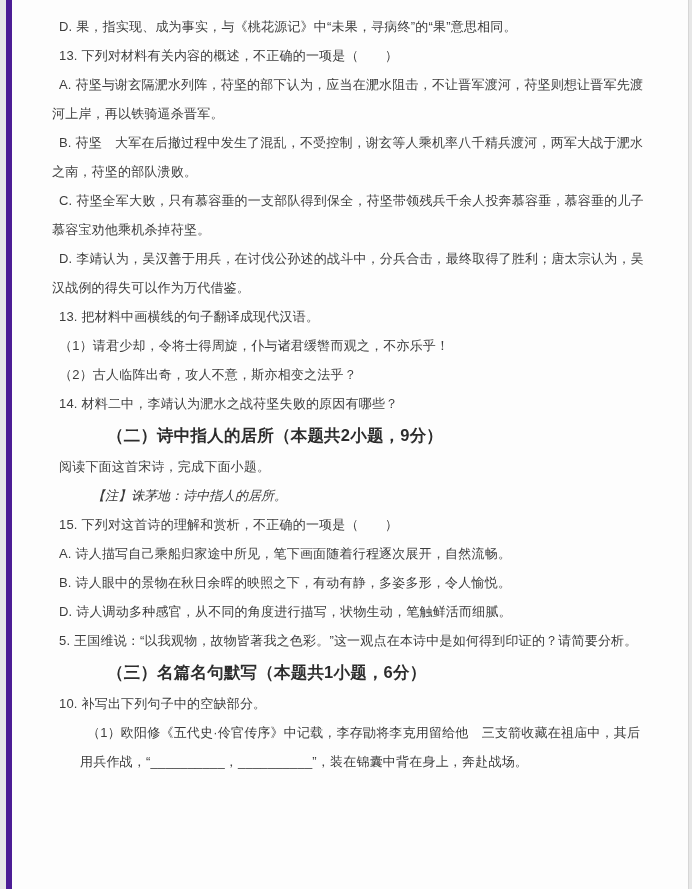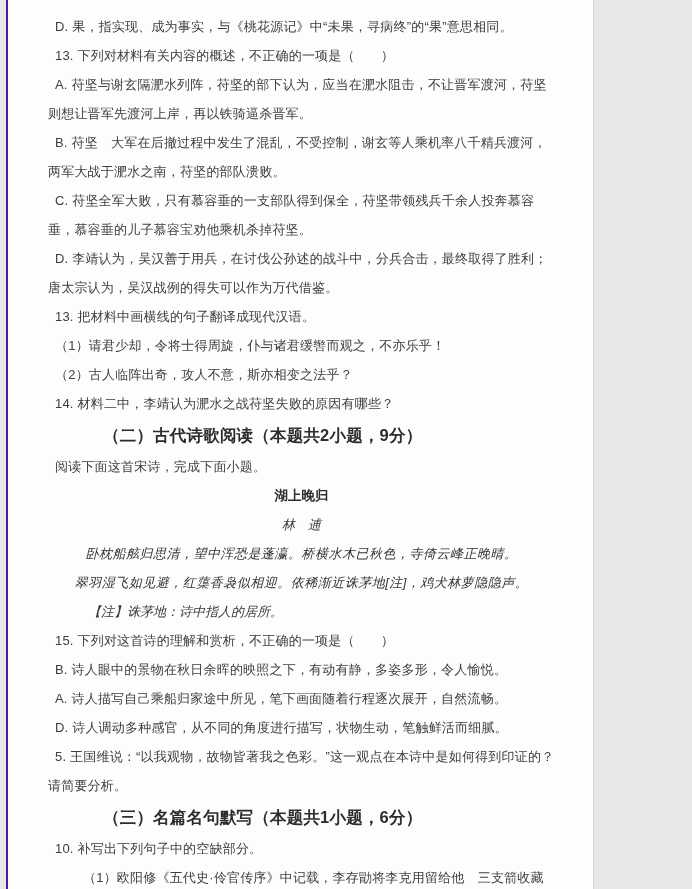--- a/index.html
+++ b/index.html
@@ -4,24 +4,24 @@
 <style>
   html,body{margin:0;padding:0;}
   body{
     width:692px;height:889px;
     background:#e7e7e7;
     font-family:"Liberation Sans","DejaVu Sans",sans-serif;
     overflow:hidden;
   }
   .page{
     box-sizing:border-box;
-    width:588px;height:889px;
+    width:683px;height:889px;
     margin-left:6px;
     background:#fdfdfd;
-    border-left:2px solid #4c1d95;
+    border-left:6px solid #4c1d95;
     border-right:1px solid #d6d6d6;
     padding:12px 38px 0 40px;
     color:#3d3d3d;
   }
   .para{
     margin:0;
     font-size:13px;
     line-height:29px;
     text-indent:7px;
     letter-spacing:0.2px;
@@ -64,34 +64,28 @@
   <p class="para">B. 苻坚　大军在后撤过程中发生了混乱，不受控制，谢玄等人乘机率八千精兵渡河，两军大战于淝水之南，苻坚的部队溃败。</p>
   <p class="para">C. 苻坚全军大败，只有慕容垂的一支部队得到保全，苻坚带领残兵千余人投奔慕容垂，慕容垂的儿子慕容宝劝他乘机杀掉苻坚。</p>
   <p class="para">D. 李靖认为，吴汉善于用兵，在讨伐公孙述的战斗中，分兵合击，最终取得了胜利；唐太宗认为，吴汉战例的得失可以作为万代借鉴。</p>
 
   <p class="para">13. 把材料中画横线的句子翻译成现代汉语。</p>
   <p class="para">（1）请君少却，令将士得周旋，仆与诸君缓辔而观之，不亦乐乎！</p>
   <p class="para">（2）古人临阵出奇，攻人不意，斯亦相变之法乎？</p>
 
   <p class="para">14. 材料二中，李靖认为淝水之战苻坚失败的原因有哪些？</p>
 
-  <p class="para section-heading">（二）古代诗歌阅读（本题共2小题，9分）</p>
+  <p class="para section-heading">（二）诗中指人的居所（本题共2小题，9分）</p>
   <p class="para intro">阅读下面这首宋诗，完成下面小题。</p>
 
-  <div class="poem-block">
-    <p class="poem-title">湖上晚归</p>
-    <p class="poem-author">林　逋</p>
-    <p class="poem-line">卧枕船舷归思清，望中浑恐是蓬瀛。桥横水木已秋色，寺倚云峰正晚晴。</p>
-    <p class="poem-line">翠羽湿飞如见避，红蕖香袅似相迎。依稀渐近诛茅地[注]，鸡犬林萝隐隐声。</p>
-  </div>
   <p class="poem-note">【注】诛茅地：诗中指人的居所。</p>
 
   <p class="para">15. 下列对这首诗的理解和赏析，不正确的一项是（　　）</p>
+  <p class="para">A. 诗人描写自己乘船归家途中所见，笔下画面随着行程逐次展开，自然流畅。</p>
   <p class="para">B. 诗人眼中的景物在秋日余晖的映照之下，有动有静，多姿多形，令人愉悦。</p>
-  <p class="para">A. 诗人描写自己乘船归家途中所见，笔下画面随着行程逐次展开，自然流畅。</p>
   <p class="para">D. 诗人调动多种感官，从不同的角度进行描写，状物生动，笔触鲜活而细腻。</p>
 
   <p class="para">5. 王国维说：“以我观物，故物皆著我之色彩。”这一观点在本诗中是如何得到印证的？请简要分析。</p>
 
   <p class="para section-heading">（三）名篇名句默写（本题共1小题，6分）</p>
 
   <p class="para">10. 补写出下列句子中的空缺部分。</p>
   <p class="para sub-item">（1）欧阳修《五代史·伶官传序》中记载，李存勖将李克用留给他　三支箭收藏在祖庙中，其后用兵作战，“__________，__________”，装在锦囊中背在身上，奔赴战场。</p>
 
 </div>

